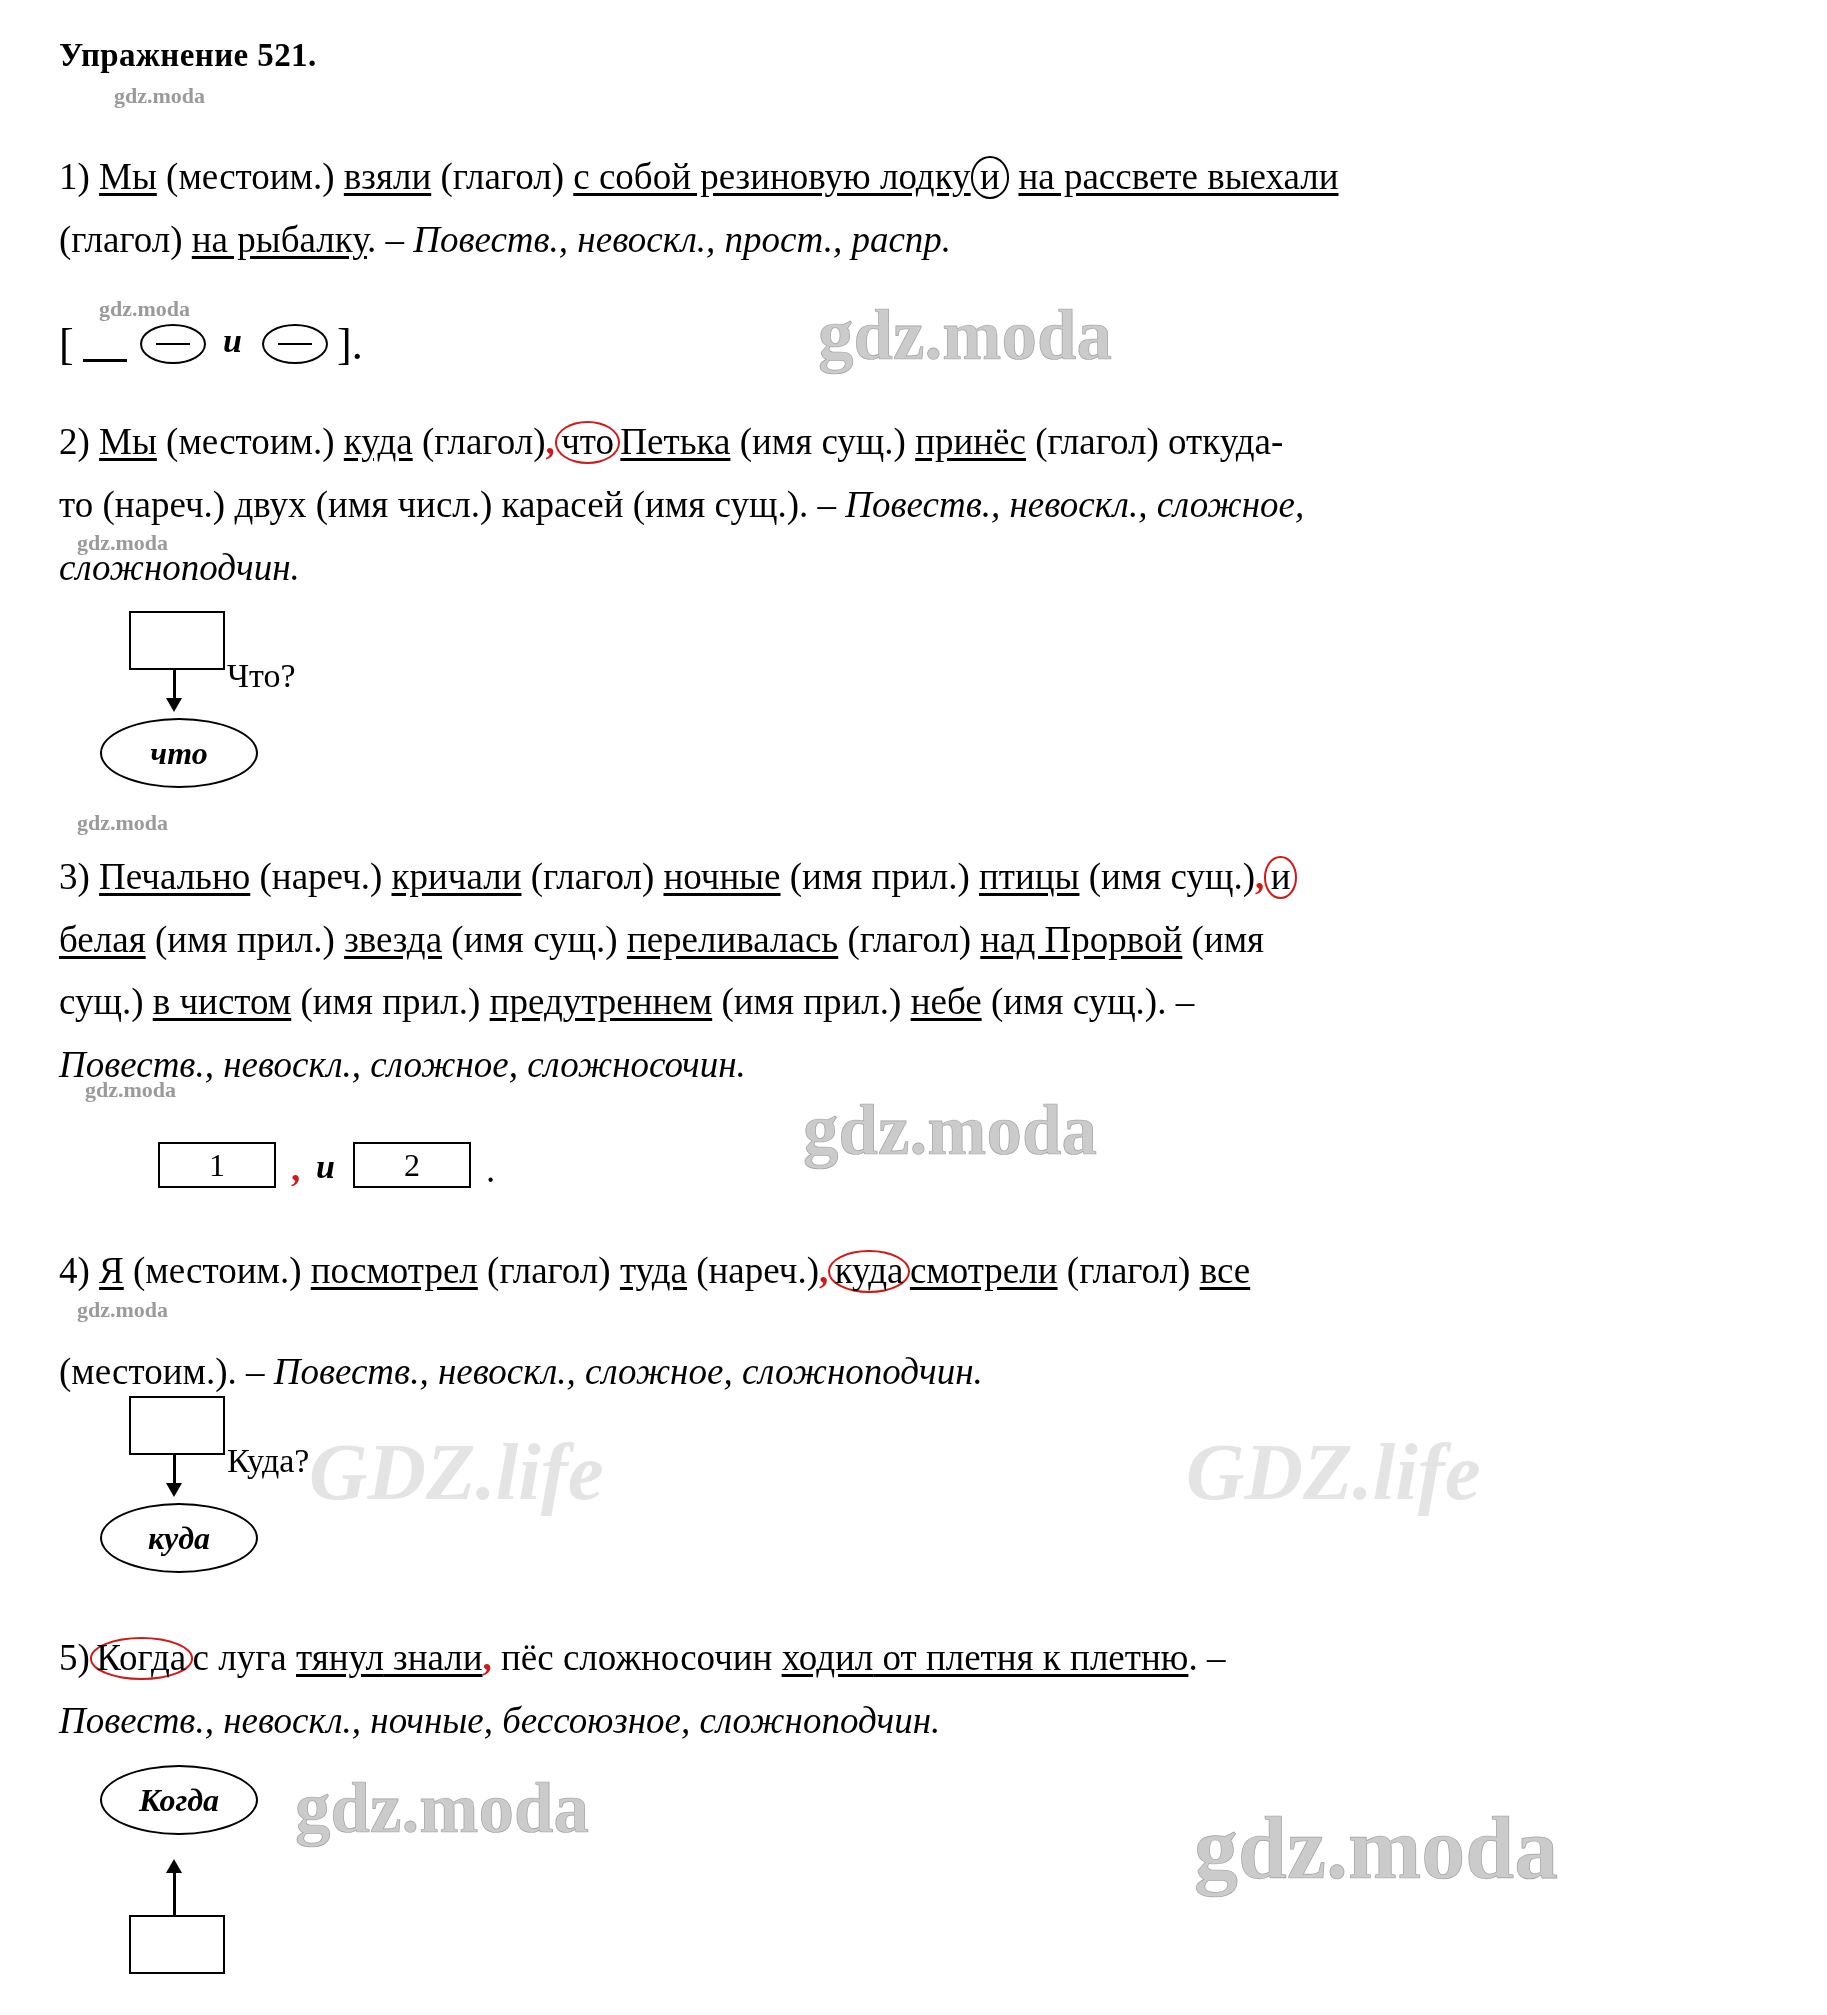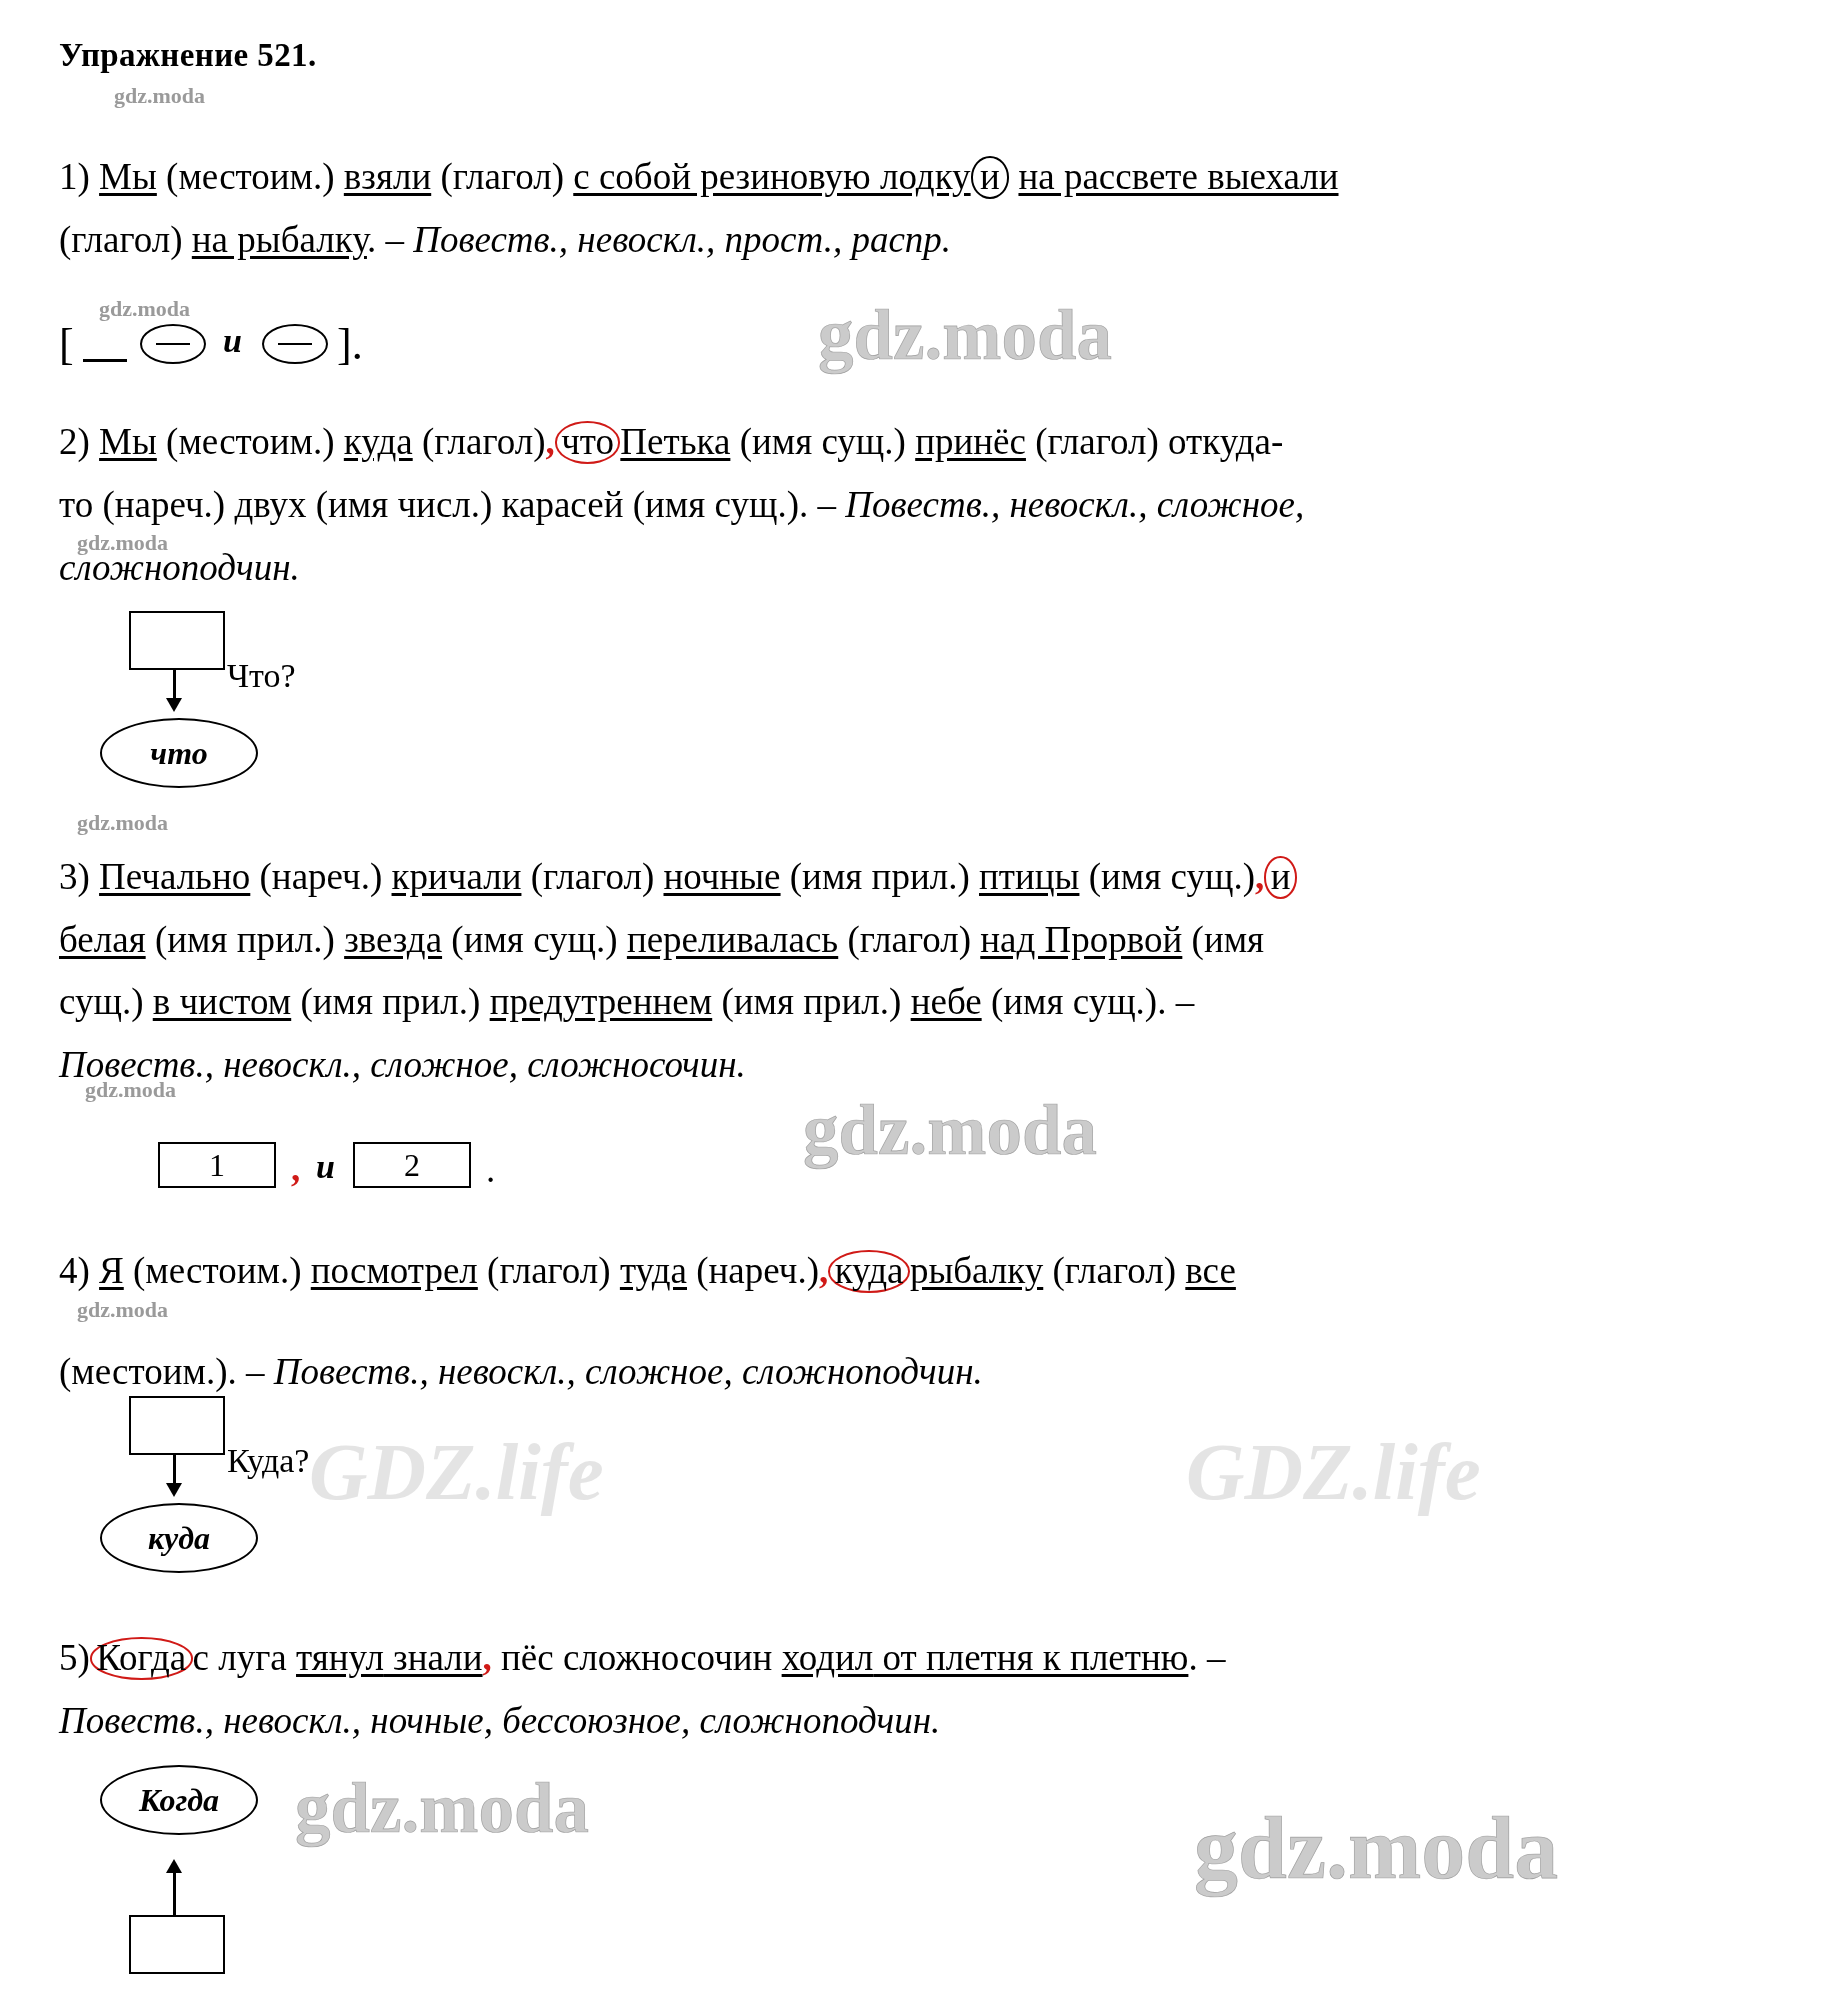--- a/index.html
+++ b/index.html
@@ -193,21 +193,21 @@
     </div>
     <span class="red" style="position:absolute; left:133px; top:11.8px; font-size:37px;">,</span>
     <span class="sconj" style="left:158px; top:13.3px;">и</span>
     <div class="rect" style="position:absolute; left:195px; top:7.4px; width:118px; height:46px;">
       <span>2</span>
     </div>
     <span style="position:absolute; left:328px; top:13.3px; font-size:37px;">.</span>
   </div>
 
   <div class="para" style="left:59px; top:1245px; width:1753px;">
-    <span>4) </span><span class="u">Я</span><span> (местоим.) </span><span class="u">посмотрел</span><span> (глагол) </span><span class="u">туда</span><span> (нареч.)</span><span class="red">,</span><span class="circ-small">куда</span><span class="u">рыбалку</span><span> (глагол) </span><span class="u">все</span>
+    <span>4) </span><span class="u">Я</span><span> (местоим.) </span><span class="u">посмотрел</span><span> (глагол) </span><span class="u">туда</span><span> (нареч.)</span><span class="red">,</span><span class="circ-small">куда</span><span class="u">смотрели</span><span> (глагол) </span><span class="u">все</span>
   </div>
   <div class="para" style="left:59px; top:1308px; width:1753px;margin-top:38px;">
     <span>(местоим.). – </span><span class="it">Повеств., невоскл., сложное, сложноподчин.</span>
   </div>
   <div class="wm wm-small" style="left:77px; top:1297px;">gdz.moda</div>
 
   <div class="scheme" style="left:59px; top:1389px; width:368px; height:192px;">
     <div class="rect" style="position:absolute; left:70px; top:7.4px; width:96px; height:59px;"></div>
     <div class="vline" style="left:114px; top:66px; height:37px;"></div>
     <div class="arrow-down" style="left:107px; top:94px;"></div>

